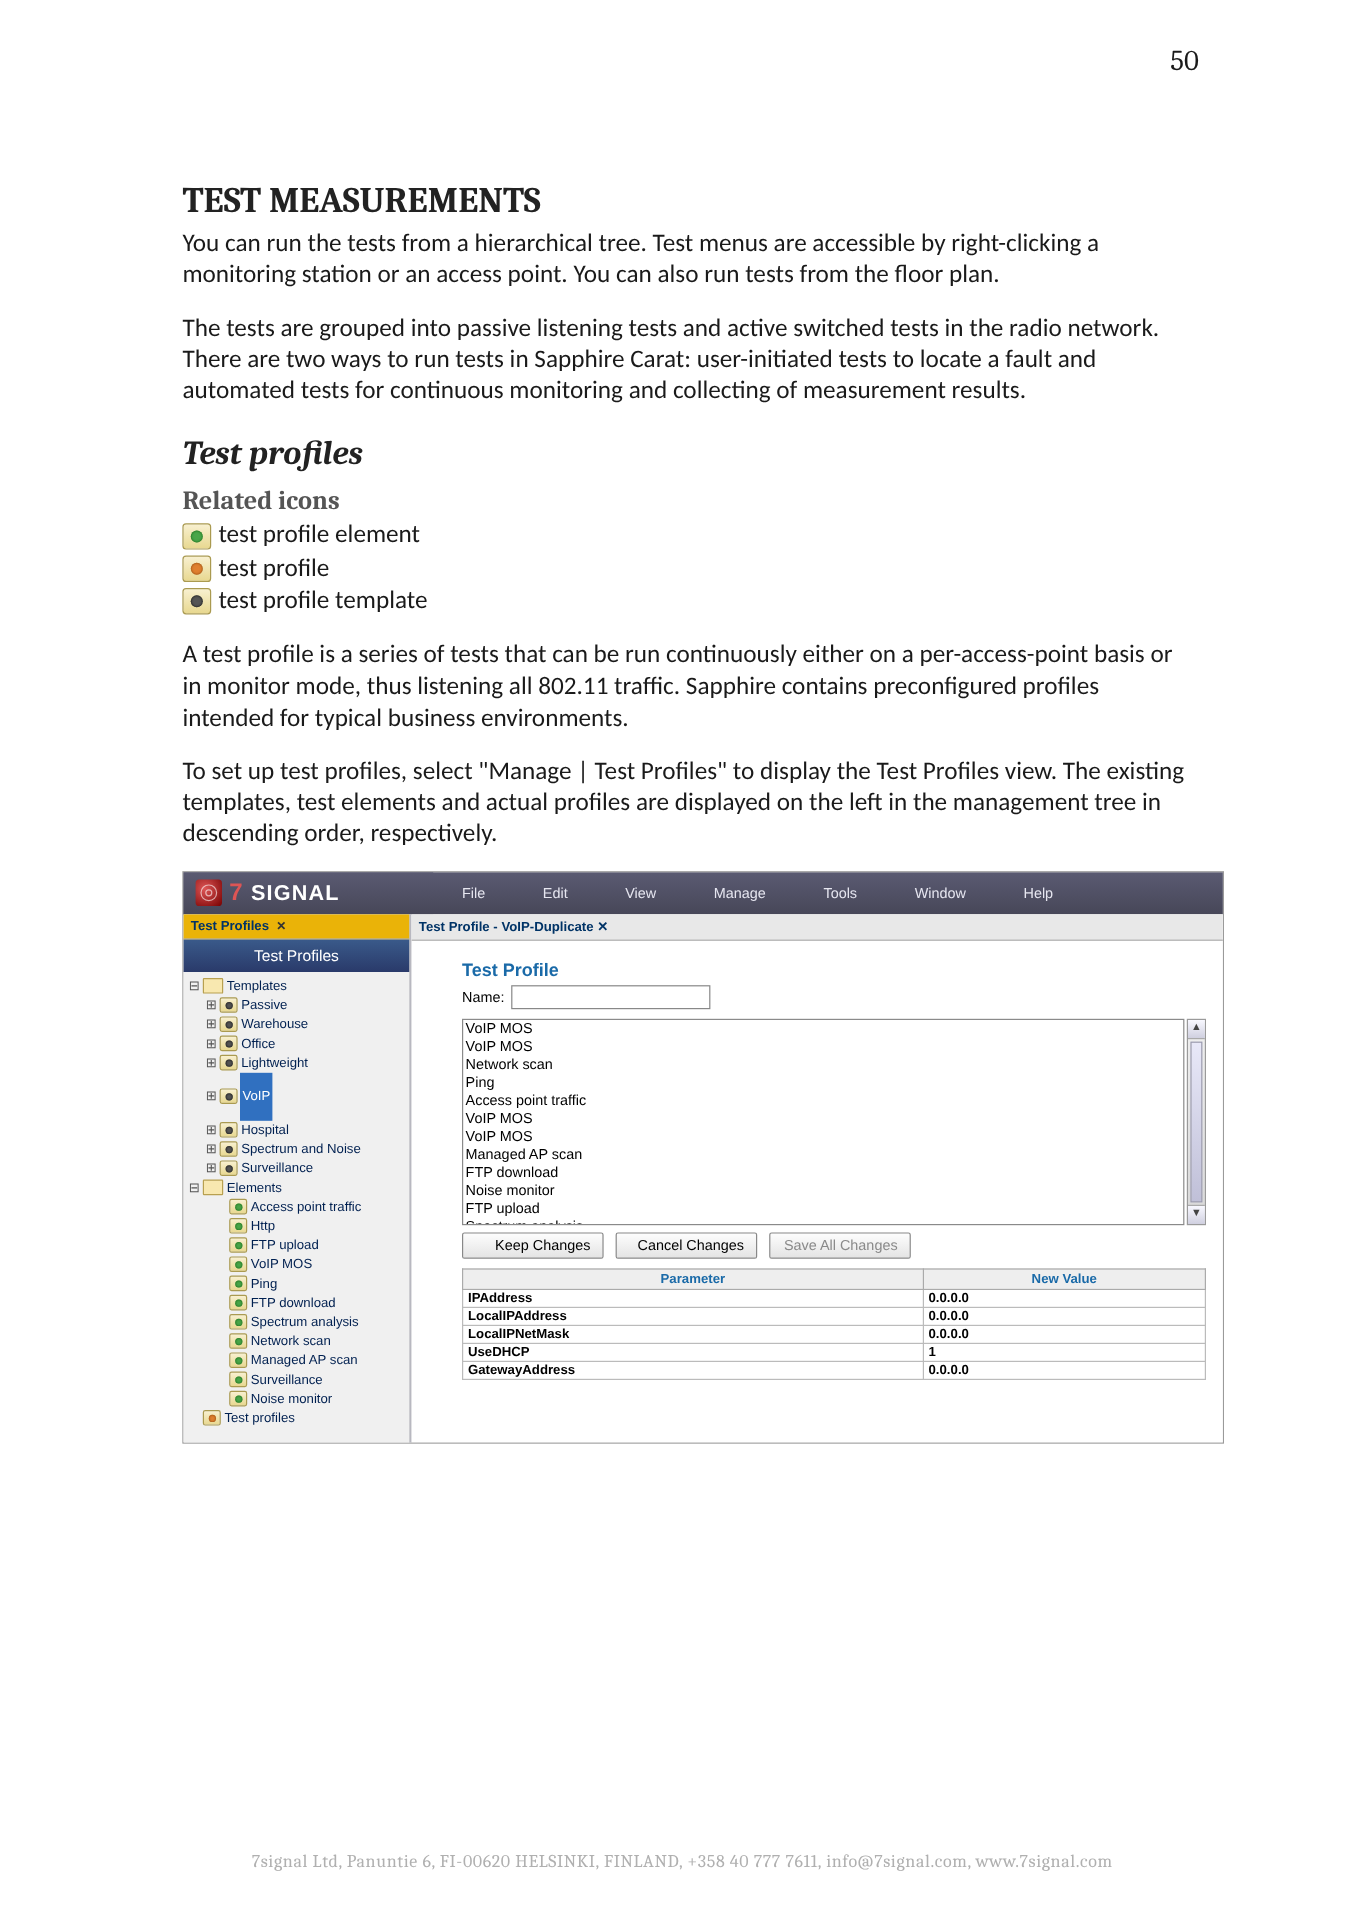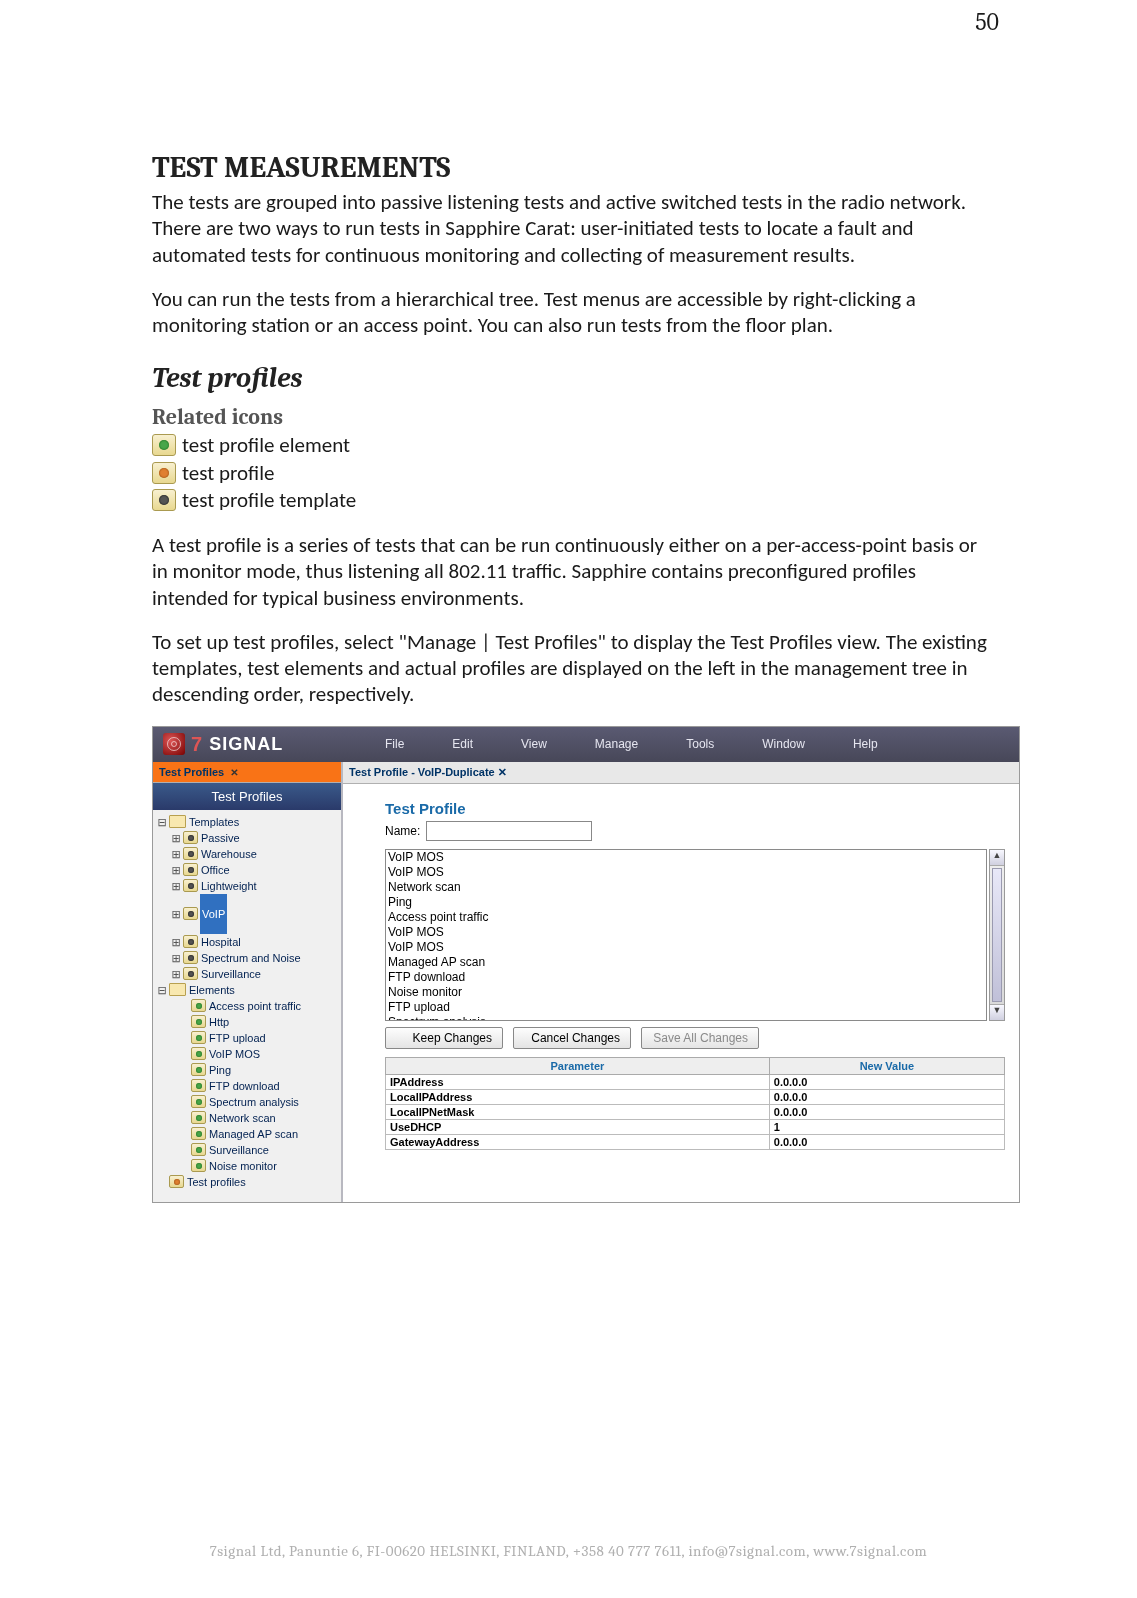--- a/index.html
+++ b/index.html
@@ -6,21 +6,21 @@
   body {
     width: 1137px;
     min-height: 1598px;
     background: #fff;
     font-family: Calibri, Arial, sans-serif;
     color: #1a1a1a;
     position: relative;
   }
   .page-number {
     position: absolute;
-    top: 8px;
+    top: 36px;
     right: 138px;
     font-family: Cambria, Georgia, serif;
     font-size: 24px;
   }
   .content {
     padding: 150px 140px 0 152px;
   }
   .h1 {
     font-family: Cambria, Georgia, serif;
     font-weight: bold;
@@ -43,21 +43,21 @@
     color: #555;
     margin: 10px 0 2px 0;
   }
   .body-text {
     font-size: 21px;
     line-height: 1.25;
     margin: 0 0 18px 0;
   }
   .icon-row {
     display: flex;
-    align-items: flex-start;
+    align-items: flex-end;
     gap: 4px;
     font-size: 21px;
     line-height: 1.3;
   }
   .small-icon {
     width: 24px;
     height: 22px;
     display: inline-flex;
     align-items: center;
     justify-content: center;
@@ -114,21 +114,21 @@
   .logo-mark::after { width: 12px; height: 12px; left: 4px; top: 4px; }
   .menubar { display: flex; align-items: center; }
   .menubar .mi { padding: 10px 24px; color: #e6e6f0; cursor: default; }
   .columns { display: flex; }
   .leftcol {
     width: 188px;
     background: #f0f0f0;
     border-right: 2px solid #b8b8c0;
   }
   .tabstrip {
-    background: #f97316;
+    background: #eab308;
     padding: 4px 6px;
     border-bottom: 1px solid #b0b0b0;
     font-size: 11px;
     font-weight: bold;
     color: #003366;
   }
   .tabstrip .tabx { font-size: 10px; padding-left: 3px; color: #333; }
   .panel-title {
     background: linear-gradient(#3a5a8a, #2a3a6a);
     color: #fff;
@@ -201,22 +201,22 @@
   }
 </style>
 </head>
 <body>
 
 <div class="page-number">50</div>
 
 <div class="content">
 
   <div class="h1">TEST MEASUREMENTS</div>
+  <p class="body-text">You can run the tests from a hierarchical tree. Test menus are accessible by right-clicking a monitoring station or an access point. You can also run tests from the floor plan.</p>
   <p class="body-text">The tests are grouped into passive listening tests and active switched tests in the radio network. There are two ways to run tests in Sapphire Carat: user-initiated tests to locate a fault and automated tests for continuous monitoring and collecting of measurement results.</p>
-  <p class="body-text">You can run the tests from a hierarchical tree. Test menus are accessible by right-clicking a monitoring station or an access point. You can also run tests from the floor plan.</p>
 
   <div class="h2">Test profiles</div>
   <div class="h3">Related icons</div>
 
   <div class="icon-row">
     <span class="small-icon">
         <span class="dot dot-green"></span>
       </span>
     <span> test profile element</span>
   </div>

